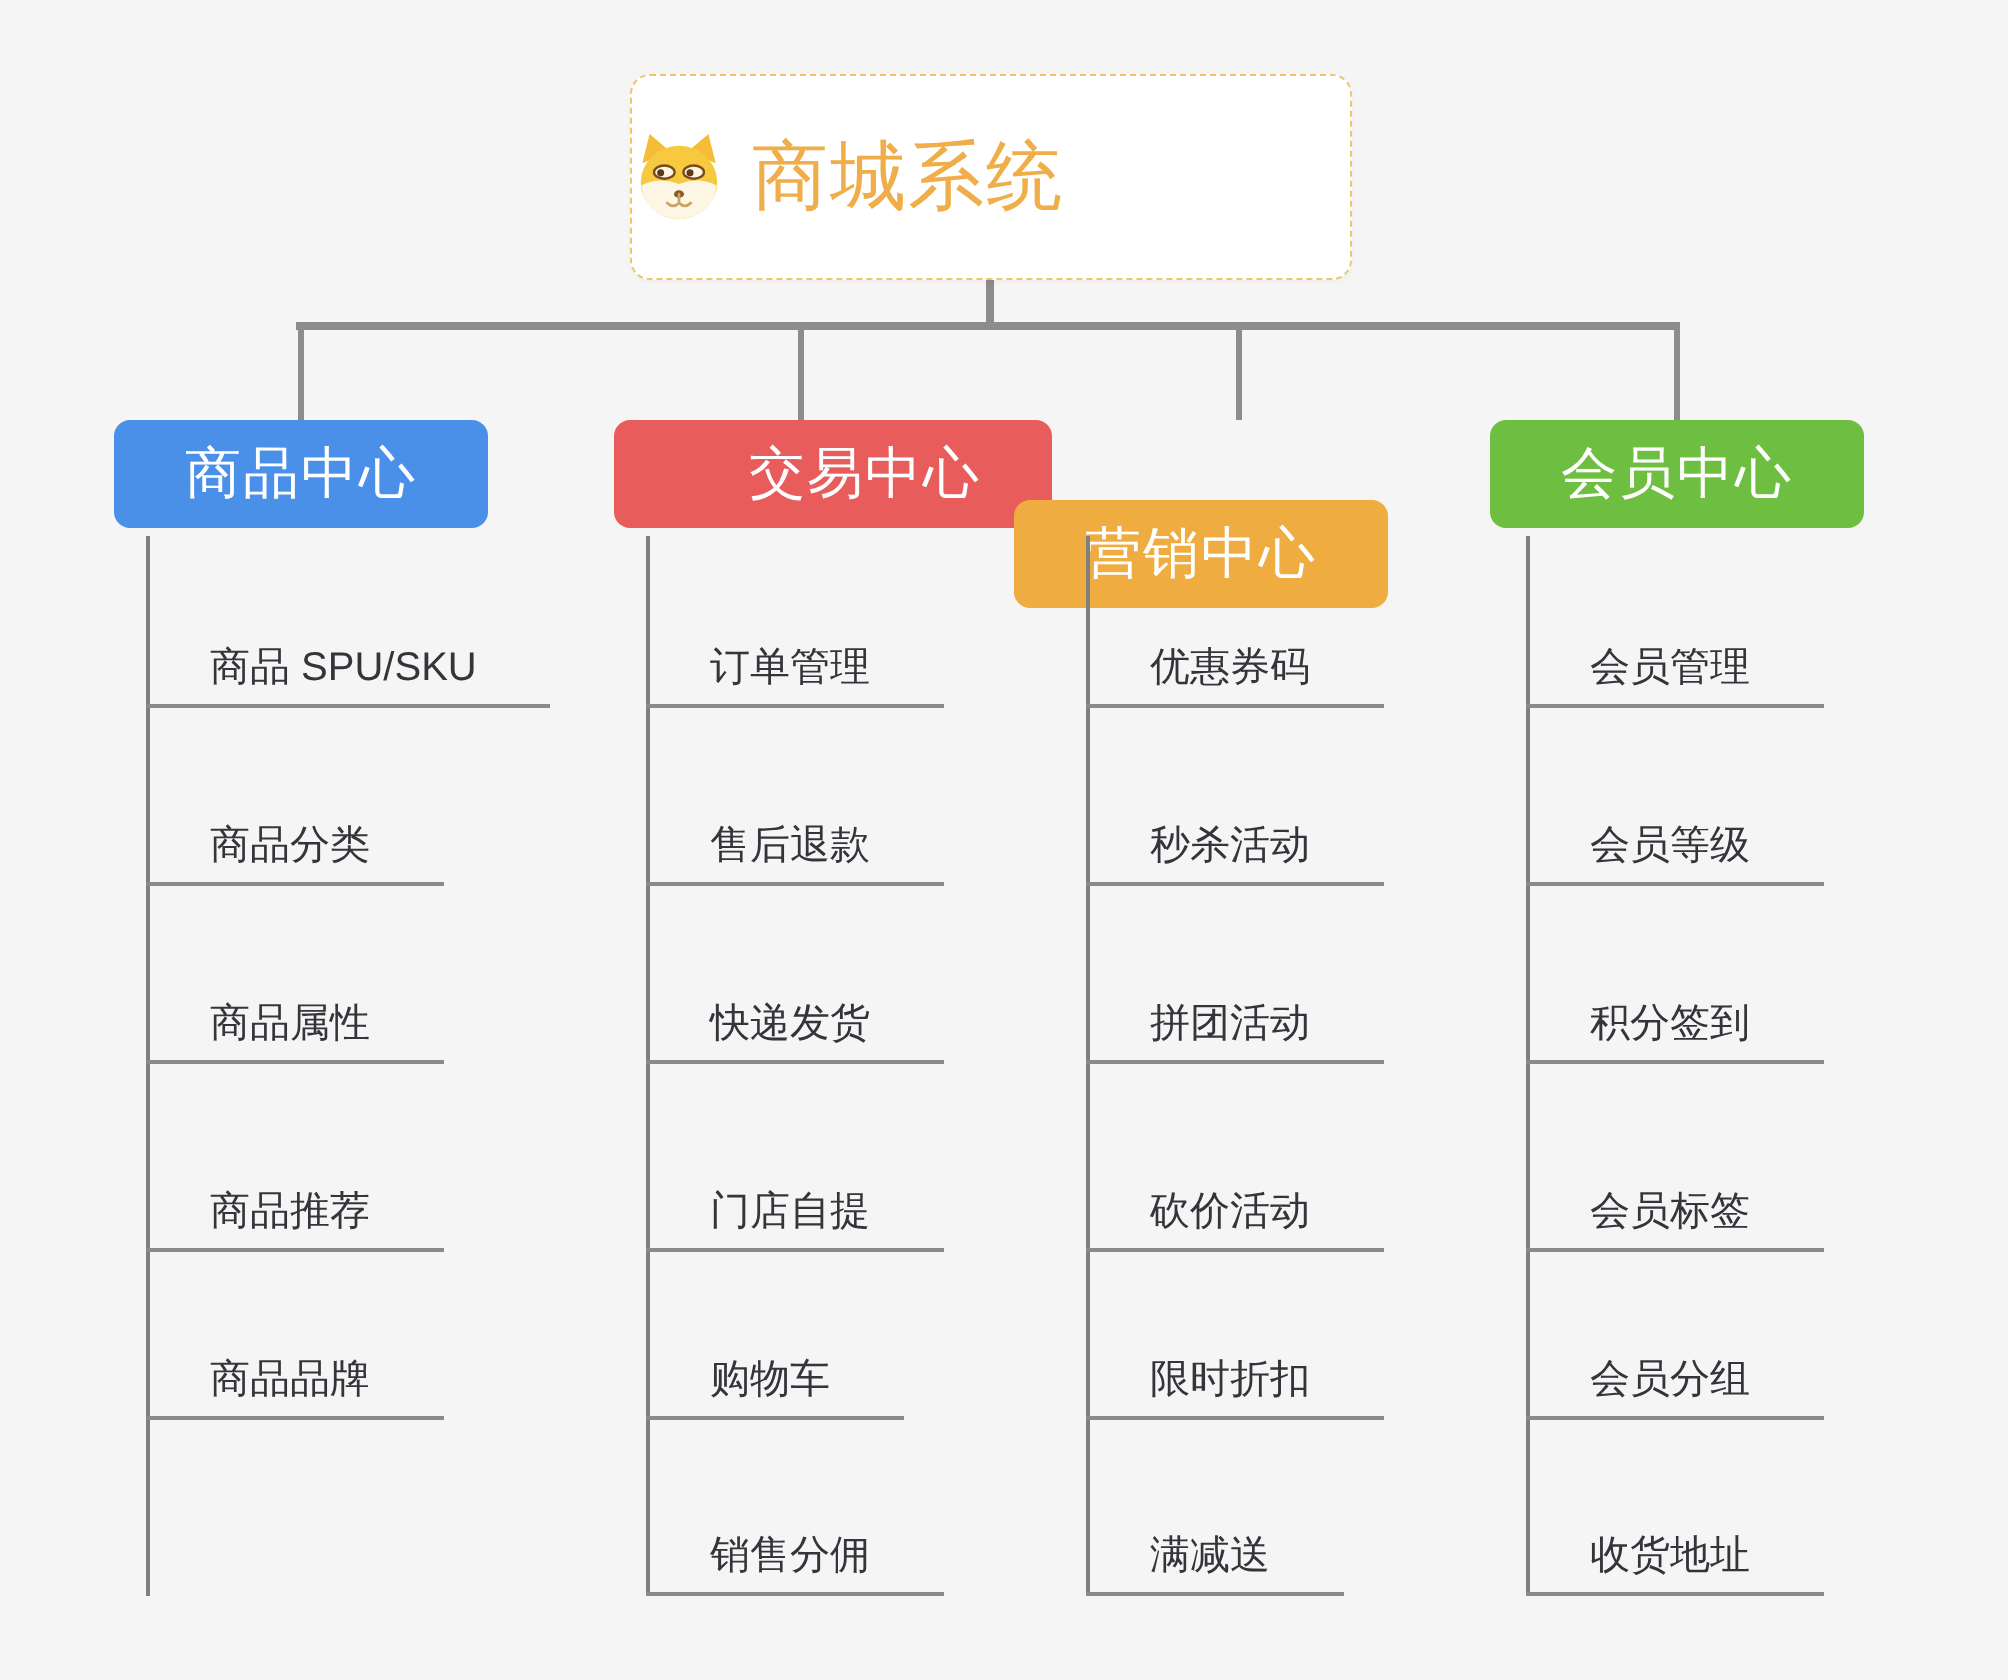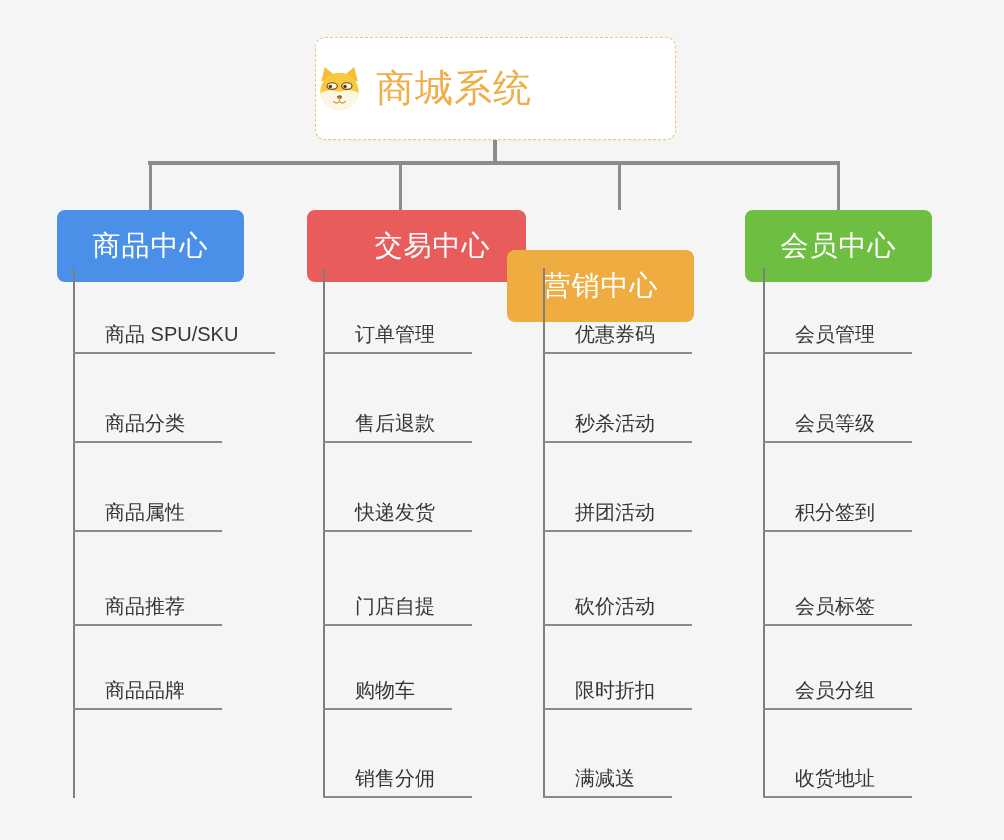--- a/index.html
+++ b/index.html
@@ -45,21 +45,21 @@
   .conn-drop        { top: 163px; width: 3px; height: 47px; }
   .conn-drop.d1 { left: 149px; }
   .conn-drop.d2 { left: 399px; }
   .conn-drop.d3 { left: 618px; }
   .conn-drop.d4 { left: 837px; }
 
   
   .branch-box {
     position: absolute;
     top: 210px;
-    width: 187px; height: 72px;
+    width: 187px; height: 54px;
     border-radius: 8px;
     display: flex;
     align-items: center;
     justify-content: center;
     color: #ffffff;
     font-size: 28px;
     letter-spacing: 1px;
     white-space: nowrap;
     cursor: default;
   }

